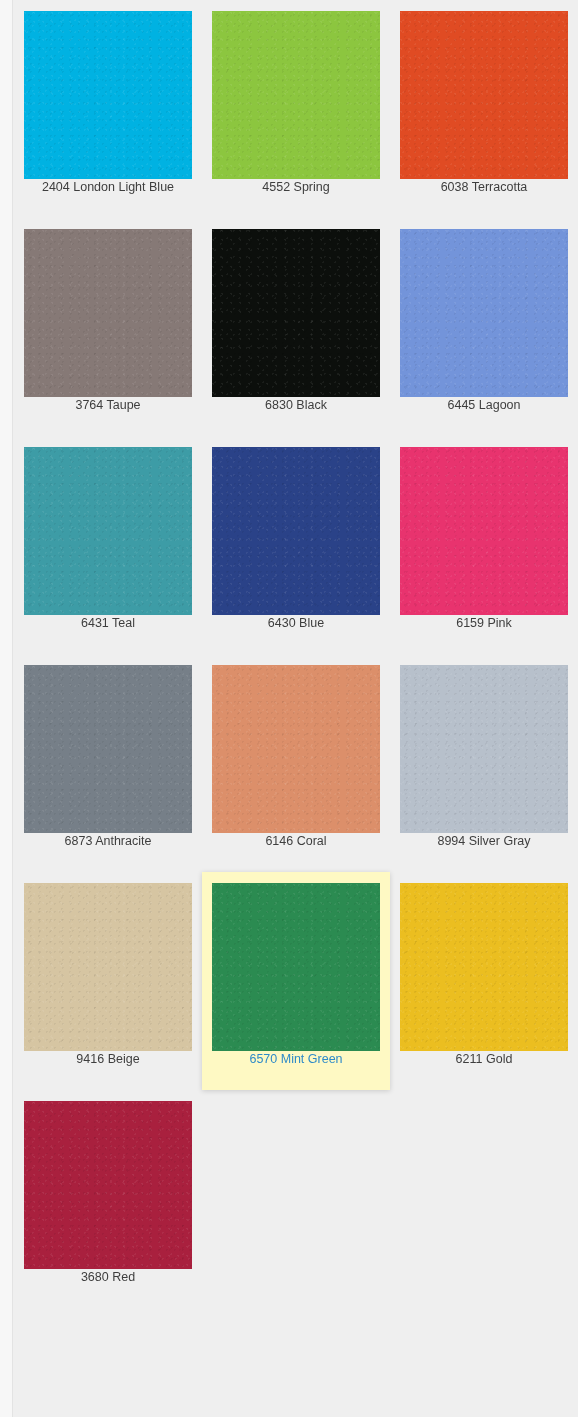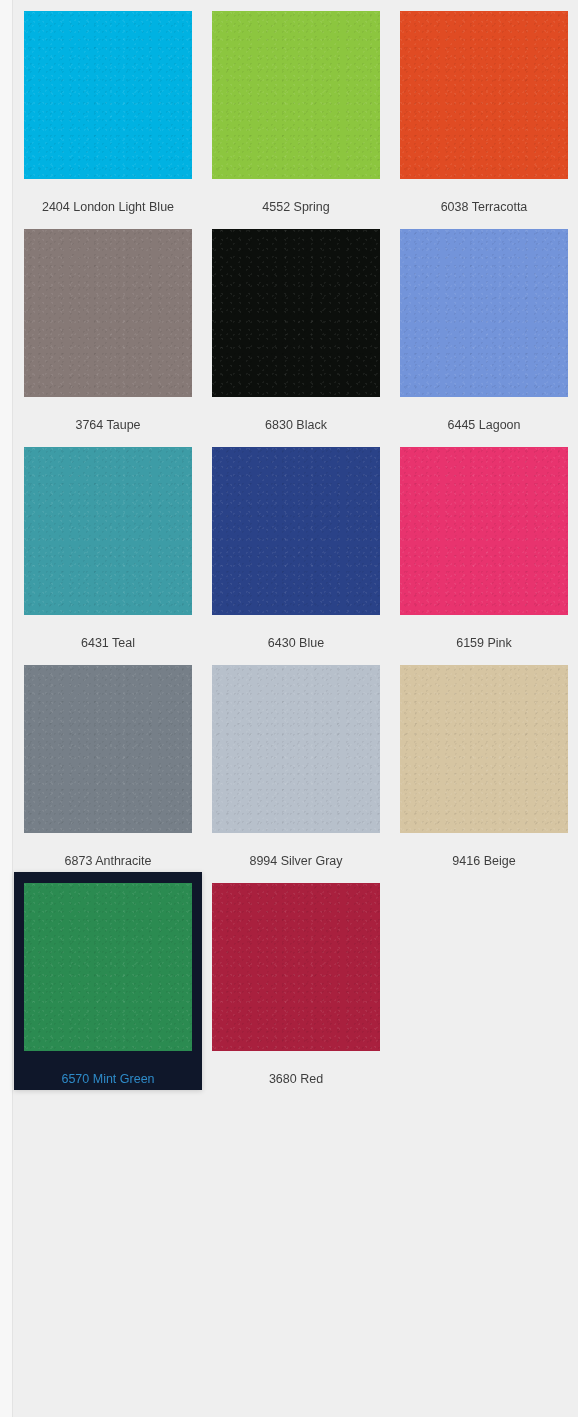--- a/index.html
+++ b/index.html
@@ -42,21 +42,21 @@
     height: 218px;
     box-sizing: border-box;
     padding: 11px 2px 0 2px;
     display: flex;
     flex-direction: column;
     align-items: center;
     background: transparent;
     position: relative;
   }
   .swatch-card.selected {
-    background: #0f172a;
+    background: #fef9c3;
     box-shadow: 0 1px 5px rgba(0,0,0,0.16);
     z-index: 2;
   }
 
   .swatch-chip {
     width: 168px;
     height: 168px;
     flex: 0 0 auto;
     position: relative;
     overflow: hidden;
@@ -71,21 +71,21 @@
       radial-gradient(circle at 42% 33%, rgba(0,0,0,.05) 0 1px, transparent 1px),
       radial-gradient(circle at 68% 12%, rgba(255,255,255,.06) 0 1px, transparent 1px),
       radial-gradient(circle at 83% 61%, rgba(0,0,0,.05) 0 1px, transparent 1px),
       radial-gradient(circle at 27% 77%, rgba(255,255,255,.06) 0 1px, transparent 1px),
       radial-gradient(circle at 57% 88%, rgba(0,0,0,.04) 0 1px, transparent 1px);
     background-size: 9px 9px, 11px 11px, 13px 13px, 8px 8px, 12px 12px, 10px 10px;
     pointer-events: none;
   }
 
   .swatch-label {
-    margin-top: 20px;
+    margin-top: 0;
     font-size: 12.5px;
     line-height: 16px;
     color: #3e3e3e;
     white-space: nowrap;
   }
   .swatch-card.selected .swatch-label {
     color: #2e8bc8;
   }
 </style>
 </head>
@@ -128,28 +128,36 @@
     </div>
     <div class="swatch-card">
       <div class="swatch-chip" style="background: rgb(232, 51, 110);"></div>
       <div class="swatch-label">6159 Pink</div>
     </div>
     <div class="swatch-card">
       <div class="swatch-chip" style="background: rgb(118, 127, 136);"></div>
       <div class="swatch-label">6873 Anthracite</div>
     </div>
     <div class="swatch-card">
+      <div class="swatch-chip" style="background: rgb(220, 143, 106);"></div>
+      <div class="swatch-label">6146 Coral</div>
+    </div>
+    <div class="swatch-card">
       <div class="swatch-chip" style="background: rgb(183, 192, 203);"></div>
       <div class="swatch-label">8994 Silver Gray</div>
     </div>
     <div class="swatch-card">
       <div class="swatch-chip" style="background: rgb(214, 197, 162);"></div>
       <div class="swatch-label">9416 Beige</div>
     </div>
     <div class="swatch-card selected">
       <div class="swatch-chip" style="background: rgb(43, 139, 81);"></div>
       <div class="swatch-label">6570 Mint Green</div>
     </div>
     <div class="swatch-card">
+      <div class="swatch-chip" style="background: rgb(235, 190, 32);"></div>
+      <div class="swatch-label">6211 Gold</div>
+    </div>
+    <div class="swatch-card">
       <div class="swatch-chip" style="background: rgb(169, 32, 62);"></div>
       <div class="swatch-label">3680 Red</div>
     </div>
   </div>
 
 </body></html>

